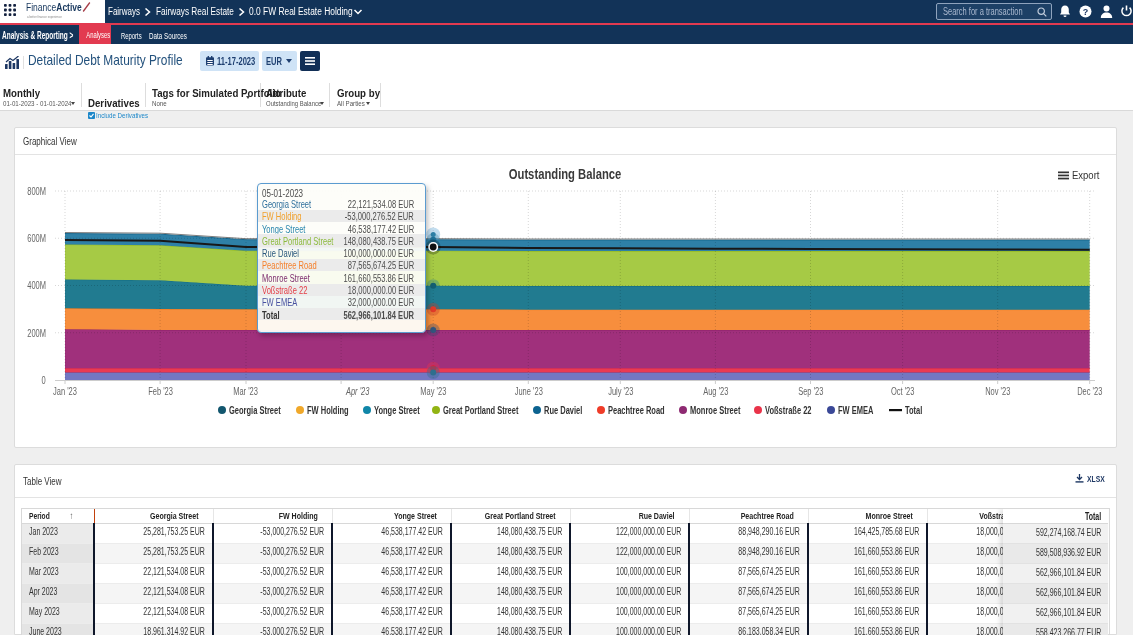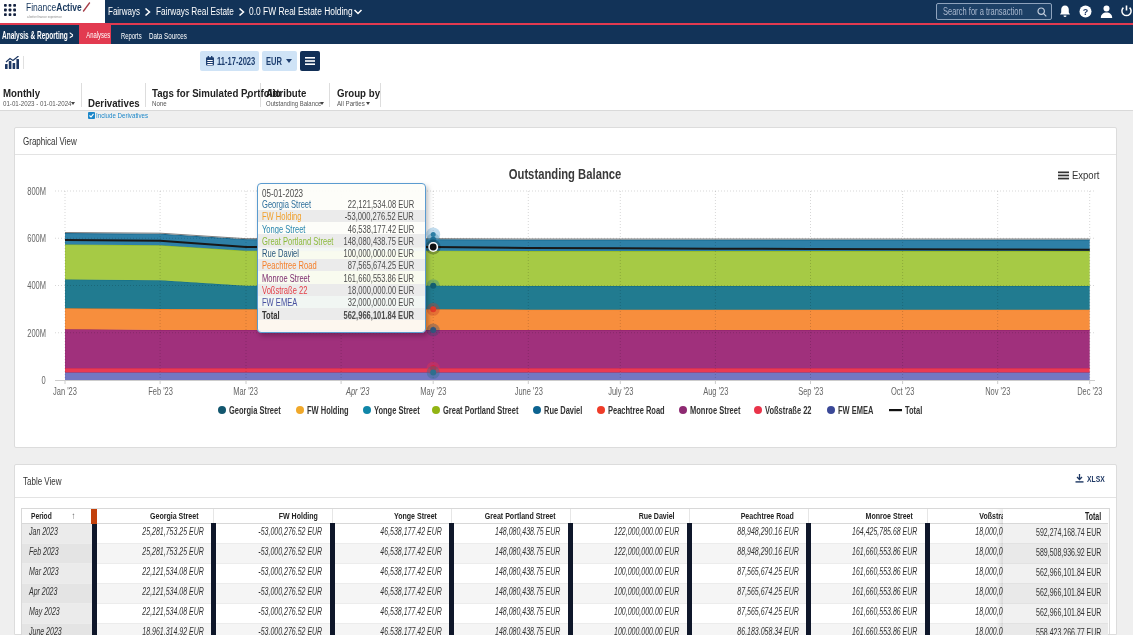--- a/index.html
+++ b/index.html
@@ -20,21 +20,21 @@
 .ptitle{font-size:10px;color:#333;}
 .bluebtn{position:absolute;background:#cfe3f6;border-radius:2px;color:#1e3f70;font-weight:bold;font-size:10.5px;display:flex;align-items:center;justify-content:center;}
 .caret{display:inline-block;width:0;height:0;border-left:3.5px solid transparent;border-right:3.5px solid transparent;border-top:4px solid #1e3f70;vertical-align:middle;}
 .gcaret{display:inline-block;width:0;height:0;border-left:2.8px solid transparent;border-right:2.8px solid transparent;border-top:3.5px solid #444;vertical-align:middle;}
 .xlab{position:absolute;top:386px;font-size:10px;color:#666;text-align:center;}
 .ylab{position:absolute;font-size:10px;color:#666;text-align:right;width:30px;left:16px;}
 .legdot{width:8px;height:8px;border-radius:50%;margin-right:4px;flex:none;}
 .legtxt{font-size:10px;font-weight:bold;color:#333;}
 table.dt{border-collapse:collapse;table-layout:fixed;background:#fff;}
 table.dt th{font-size:9.5px;font-weight:bold;color:#222;height:14px;padding:0 14px 0 7px;border-right:1px solid #e6e6e6;text-align:right;overflow:hidden;}
-table.dt td{font-size:10px;color:#333;height:20px;padding:0 7px 3px 7px;border-right:5px solid #0f172a;text-align:right;overflow:hidden;white-space:nowrap;font-style:italic;}
+table.dt td{font-size:10px;color:#333;height:20px;padding:0 7px 3px 7px;border-right:2px solid #0f172a;text-align:right;overflow:hidden;white-space:nowrap;}
 table.dt tr.odd td{background:#f5f5f5;}
 table.dt td.pc{background:#ebebeb;text-align:left;}
 table.dt tr.odd td.pc{background:#e4e4e4;}
 table.dt tr{border-bottom:1px solid #ececec;}
 </style></head>
 <body>
 
 <div id="topbar"></div>
 <div id="logobox">
   <svg class="abs" style="left:3.5px;top:3.5px" width="12" height="12" viewBox="0 0 13 13">
@@ -107,20 +107,21 @@
   <svg class="abs" style="left:5px;top:12px;" width="16" height="13" viewBox="0 0 16 13">
       <g fill="#1d3763">
         <rect x="0" y="8" width="2.6" height="5" rx="0.5"></rect>
         <rect x="3.8" y="5" width="2.6" height="8" rx="0.5"></rect>
         <rect x="7.6" y="7" width="2.6" height="6" rx="0.5"></rect>
         <rect x="11.4" y="3" width="2.6" height="10" rx="0.5"></rect>
         <path d="M1 6 L5 2.5 L8 4.5 L13.5 0 " stroke="#1d3763" stroke-width="1.2" fill="none"></path>
       </g>
     </svg>
   <div class="abs" style="left:22.5px;top:12px;width:1px;height:13px;background:#e0e0e0;"></div>
+  <div class="abs" style="left:28px;top:8px;font-size:14.5px;color:#24527d;"><span class="cx" style="transform:scaleX(.82)">Detailed Debt Maturity Profile</span></div>
   <div class="bluebtn" style="left:200px;top:7px;width:58.5px;height:20px;">
     <svg width="8" height="10" viewBox="0 0 8 10" style="margin-right:3px;flex:none;">
         <rect x="0" y="1.2" width="8" height="8.3" rx="0.8" fill="#1e3f70"></rect>
         <rect x="1.6" y="0" width="1.4" height="2.6" fill="#1e3f70"></rect>
         <rect x="5" y="0" width="1.4" height="2.6" fill="#1e3f70"></rect>
         <rect x="1.3" y="4" width="5.4" height="1" fill="#fff"></rect>
         <rect x="1.3" y="6" width="5.4" height="1" fill="#fff"></rect>
         <rect x="1.3" y="8" width="5.4" height="1" fill="#fff"></rect>
       </svg>
     <span class="cx" style="transform:scaleX(.72);margin-right:-17px;">11-17-2023</span>
@@ -343,21 +344,21 @@
         <col style="width:119px;">
         <col style="width:119px;">
         <col style="width:119px;">
         <col style="width:119px;">
         <col style="width:119px;">
         <col style="width:119px;">
         <col style="width:119px;">
       </colgroup>
 <thead>
         <tr style="border-bottom:1px solid #d8d8d8;">
-          <th style="text-align:center;width:72px;border-right:6px solid #c2410c;"><span class="cx" style="transform:scaleX(.7)">Period</span> <span style="font-weight:normal;color:#555;display:inline-block;transform:scaleX(.8);margin-left:8px;">↑</span></th>
+          <th style="text-align:left;width:72px;border-right:1px solid #c2410c;"><span class="cx" style="transform:scaleX(.7)">Period</span> <span style="font-weight:normal;color:#555;display:inline-block;transform:scaleX(.8);margin-left:8px;">↑</span></th>
           <th style="width:119px;"><span class="cxr" style="transform:scaleX(.74)">Georgia Street</span></th>
           <th style="width:119px;"><span class="cxr" style="transform:scaleX(.74)">FW Holding</span></th>
           <th style="width:119px;"><span class="cxr" style="transform:scaleX(.74)">Yonge Street</span></th>
           <th style="width:119px;"><span class="cxr" style="transform:scaleX(.74)">Great Portland Street</span></th>
           <th style="width:119px;"><span class="cxr" style="transform:scaleX(.74)">Rue Daviel</span></th>
           <th style="width:119px;"><span class="cxr" style="transform:scaleX(.74)">Peachtree Road</span></th>
           <th style="width:119px;"><span class="cxr" style="transform:scaleX(.74)">Monroe Street</span></th>
           <th style="width:119px;padding-right:23px;"><span class="cxr" style="transform:scaleX(.74)">Voßstraße 22</span></th>
         </tr>
       </thead>

